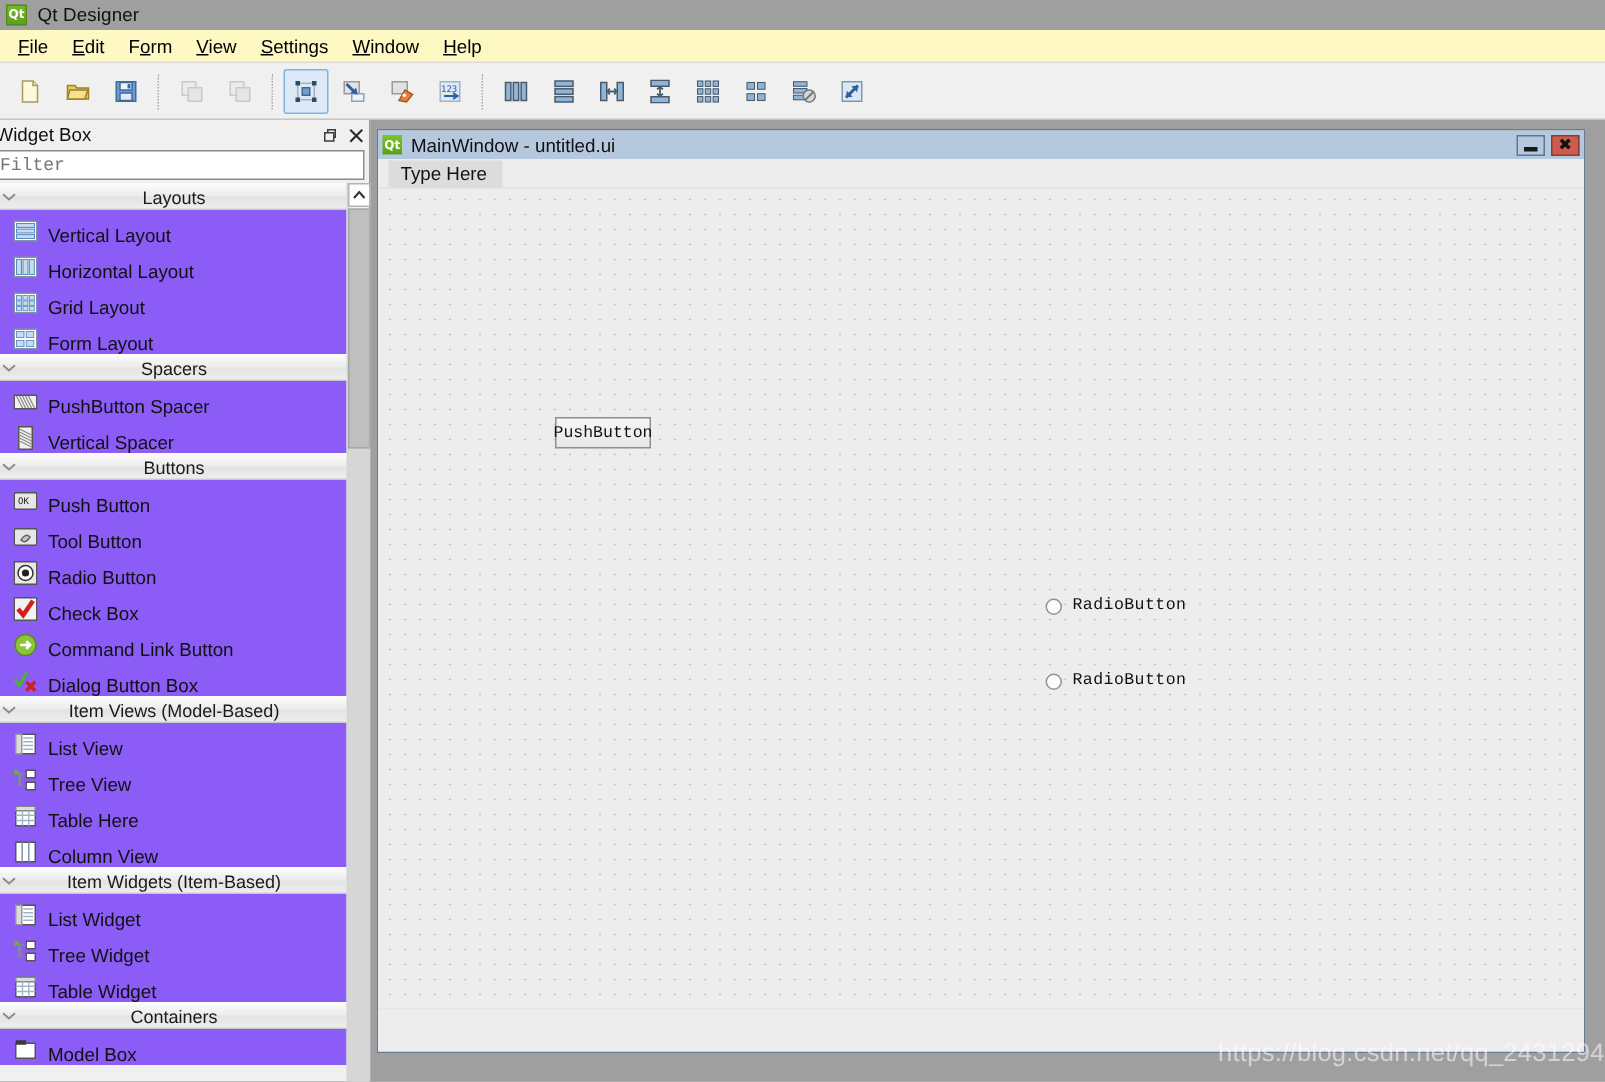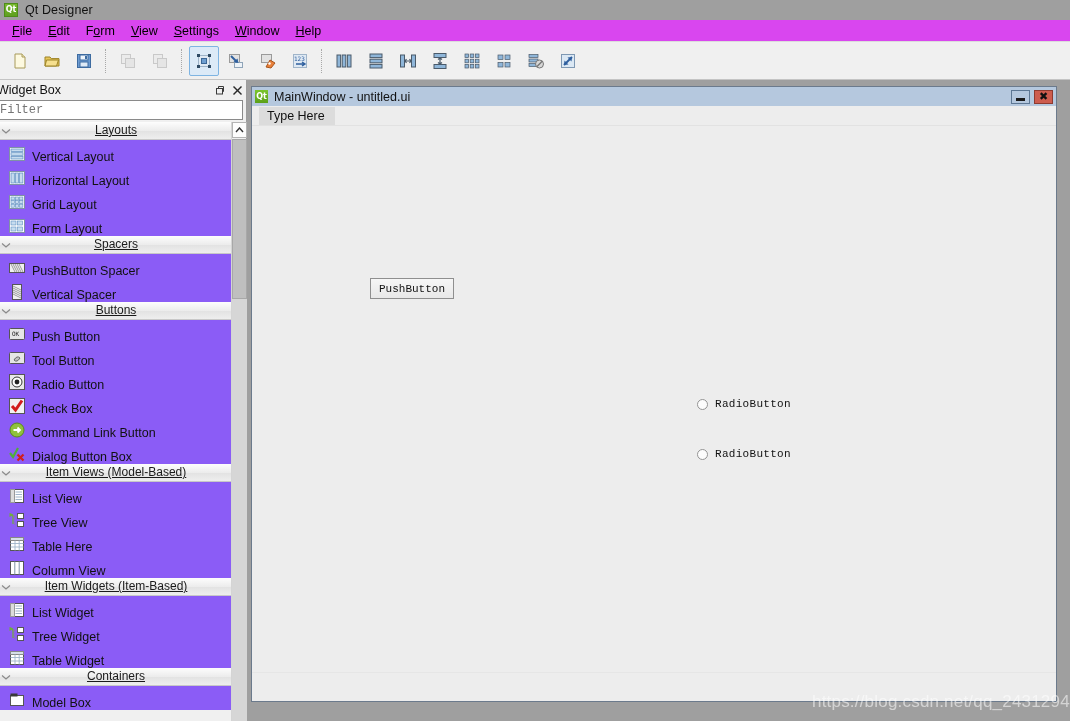--- a/index.html
+++ b/index.html
@@ -31,21 +31,21 @@
     font-family: "DejaVu Sans", sans-serif;
     line-height: 1;
   }
   .titlebar .apptitle {
     margin-left: 7px; font-size: 12.5px; color: #111; letter-spacing: .1px;
   }
 
   
   .menubar {
     position: absolute; left: 0; top: 20px; width: 1070px; height: 22px;
-    background: #d946ef;
+    background: #fef9c3;
     border-bottom: 1px solid #dcdcdc;
     display: flex; align-items: center;
     padding-left: 4px;
   }
   .menu-item {
     padding: 2px 8px; font-size: 12.5px; color: #000; cursor: default;
   }
   .menu-item u { text-decoration: underline; }
 
   
@@ -102,26 +102,25 @@
   }
   .wb-scrollarea {
     position: absolute; left: 0; top: 42px; width: 247px; height: 599px;
     overflow: hidden;
   }
   .wb-list {
     position: absolute; left: 0; top: 0; width: 232px;
     background: #fff;
   }
   .wb-header {
-    height: 18px; display: flex; align-items: flex-start;
+    height: 18px; display: flex; align-items: flex-end;
     background: linear-gradient(180deg,#fbfbfb 0%,#ececec 48%,#e3e3e3 52%,#eeeeee 100%);
     border-top: 1px solid #fcfcfc;
     border-bottom: 1px solid #c8c8c8;
     position: relative;
-    text-decoration: underline;
   }
   .wb-header .hdr-chev {
     position: absolute; left: 1px; top: 4px;
     width: 10px; height: 10px; color: #7a7a7a; font-size: 9px;
     line-height: 10px;
   }
   .wb-header .hdr-label {
     flex: 1; text-align: center; font-size: 12px; color: #1a1a1a;
   }
   .wb-item {
@@ -217,21 +216,21 @@
   }
   .mdi-statusbar {
     position: absolute; left: 0; bottom: 0; width: 804px; height: 29px;
     background: #ededed;
     border-top: 1px solid #e6e6e6;
   }
 
   
   .form-pushbutton {
     position: absolute; left: 118px; top: 152px;
-    width: 84px; height: 21px;
+    width: 64px; height: 21px;
     background: linear-gradient(180deg,#f6f6f6 0%,#e8e8e8 100%);
     border: 1px solid #8f8f8f;
     display: flex; align-items: center; justify-content: center;
     font-family: "Liberation Mono", monospace;
     font-size: 11px; color: #111;
   }
   .form-radio {
     position: absolute; display: flex; align-items: center; padding-left: 8px;
   }
   .form-radio .rb-circle {

